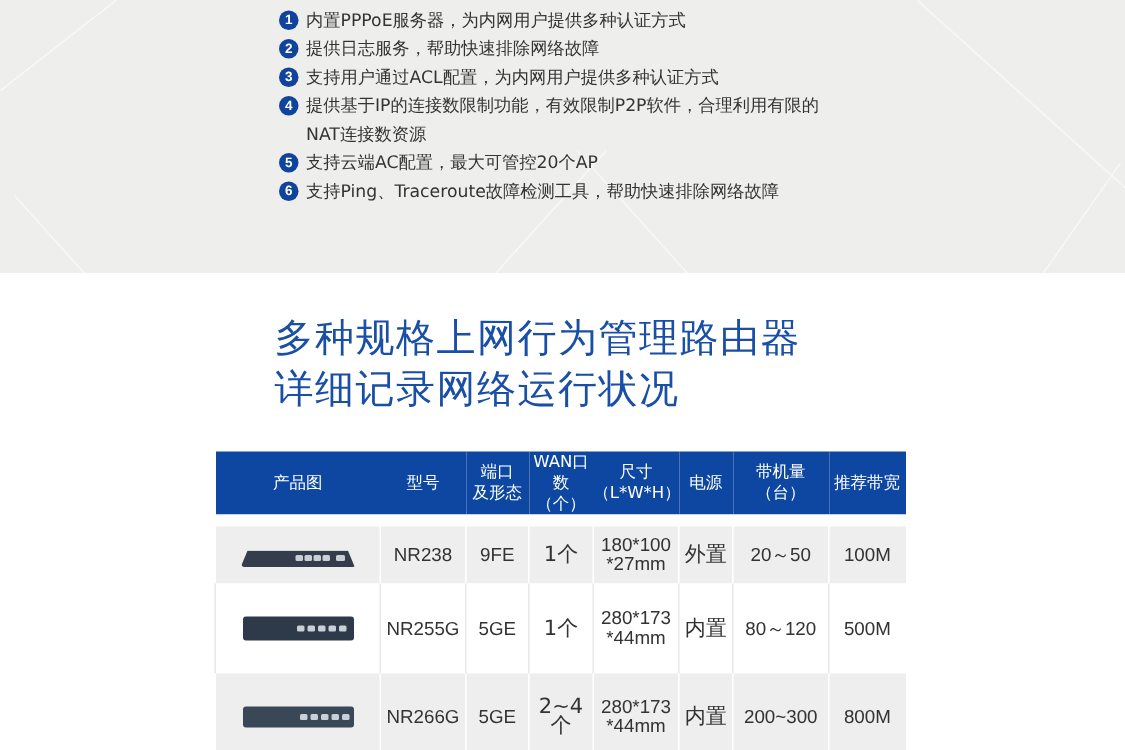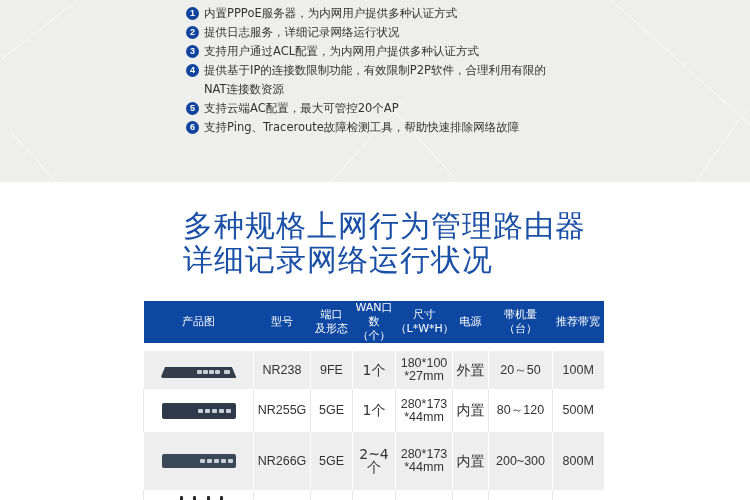--- a/index.html
+++ b/index.html
@@ -16,38 +16,38 @@
   .feature-item { display: flex; align-items: flex-start; height: 19px; font-size: 11.5px; color: #333; line-height: 19px; }
   .feature-item.two-line { height: 38px; }
   .badge {
     flex: 0 0 auto; width: 13px; height: 13px; border-radius: 50%;
     background: #10449c; color: #fff; font-size: 9px; font-weight: bold;
     line-height: 13px; text-align: center; margin: 3px 5px 0 0;
     font-family: "Liberation Sans", sans-serif;
   }
   .feature-text { width: 360px; }
 
-  .title-block { position: absolute; left: 183px; top: 209px; color: #1a4fa6; font-size: 30px; line-height: 34px; letter-spacing: 1px; font-weight: normal; }
+  .title-block { position: absolute; left: 183px; top: 209px; color: #1a4fa6; font-size: 26px; line-height: 34px; letter-spacing: 1px; font-weight: normal; }
 
   .spec-table { position: absolute; left: 143px; top: 301px; width: 460px; border-collapse: collapse; table-layout: fixed; }
   .spec-table th {
     background: #0d47a1; color: #ffffff; font-weight: normal; font-size: 11px;
     height: 40px; line-height: 14px; text-align: center; padding: 0;
   }
   .header-gap td { height: 8px; padding: 0; background: #ffffff; }
   .spec-table td.cell {
     font-family: "Liberation Sans", sans-serif; font-size: 12.5px; color: #333;
     text-align: center; padding: 0; border-left: 1px solid #ffffff;
     line-height: 13px;
   }
   .spec-table td.cell.cn { font-family: "DejaVu Sans", sans-serif; font-size: 14px; }
   .row-odd td.cell { background: #eeeeee; }
   .row-even td.cell { background: #ffffff; border-left-color: #e8e8e8; }
   .r1 td.cell { height: 38px; text-align: center; }
-  .r2 td.cell { height: 43px; }
+  .r2 td.cell { height: 60px; }
   .r3 td.cell { height: 58px; }
   .r4 td.cell { height: 40px; vertical-align: bottom; }
 
   .router { position: relative; margin: 0 auto; }
   .router-body {
     position: absolute; left: 0; right: 0; bottom: 0; background: #2e3a4a;
     border-radius: 2px;
   }
   .port { position: absolute; background: #c9cfd6; width: 5px; height: 4px; border-radius: 1px; }
   .antenna { position: absolute; width: 3px; background: #2a2a2a; border-radius: 1px; }
@@ -63,21 +63,21 @@
   <div class="diag" style="left:385px;top:100px;width:120px;transform:rotate(48deg);"></div>
   <div class="diag" style="left:695px;top:182px;width:90px;transform:rotate(-55deg);"></div>
 
   <ul class="feature-list">
     <li class="feature-item">
       <span class="badge">1</span>
       <span class="feature-text">内置PPPoE服务器，为内网用户提供多种认证方式</span>
     </li>
     <li class="feature-item">
       <span class="badge">2</span>
-      <span class="feature-text">提供日志服务，详细记录网络运行状况</span>
+      <span class="feature-text">提供日志服务，帮助快速排除网络故障</span>
     </li>
     <li class="feature-item">
       <span class="badge">3</span>
       <span class="feature-text">支持用户通过ACL配置，为内网用户提供多种认证方式</span>
     </li>
     <li class="feature-item two-line">
       <span class="badge">4</span>
       <span class="feature-text">提供基于IP的连接数限制功能，有效限制P2P软件，合理利用有限的NAT连接数资源</span>
     </li>
     <li class="feature-item">

